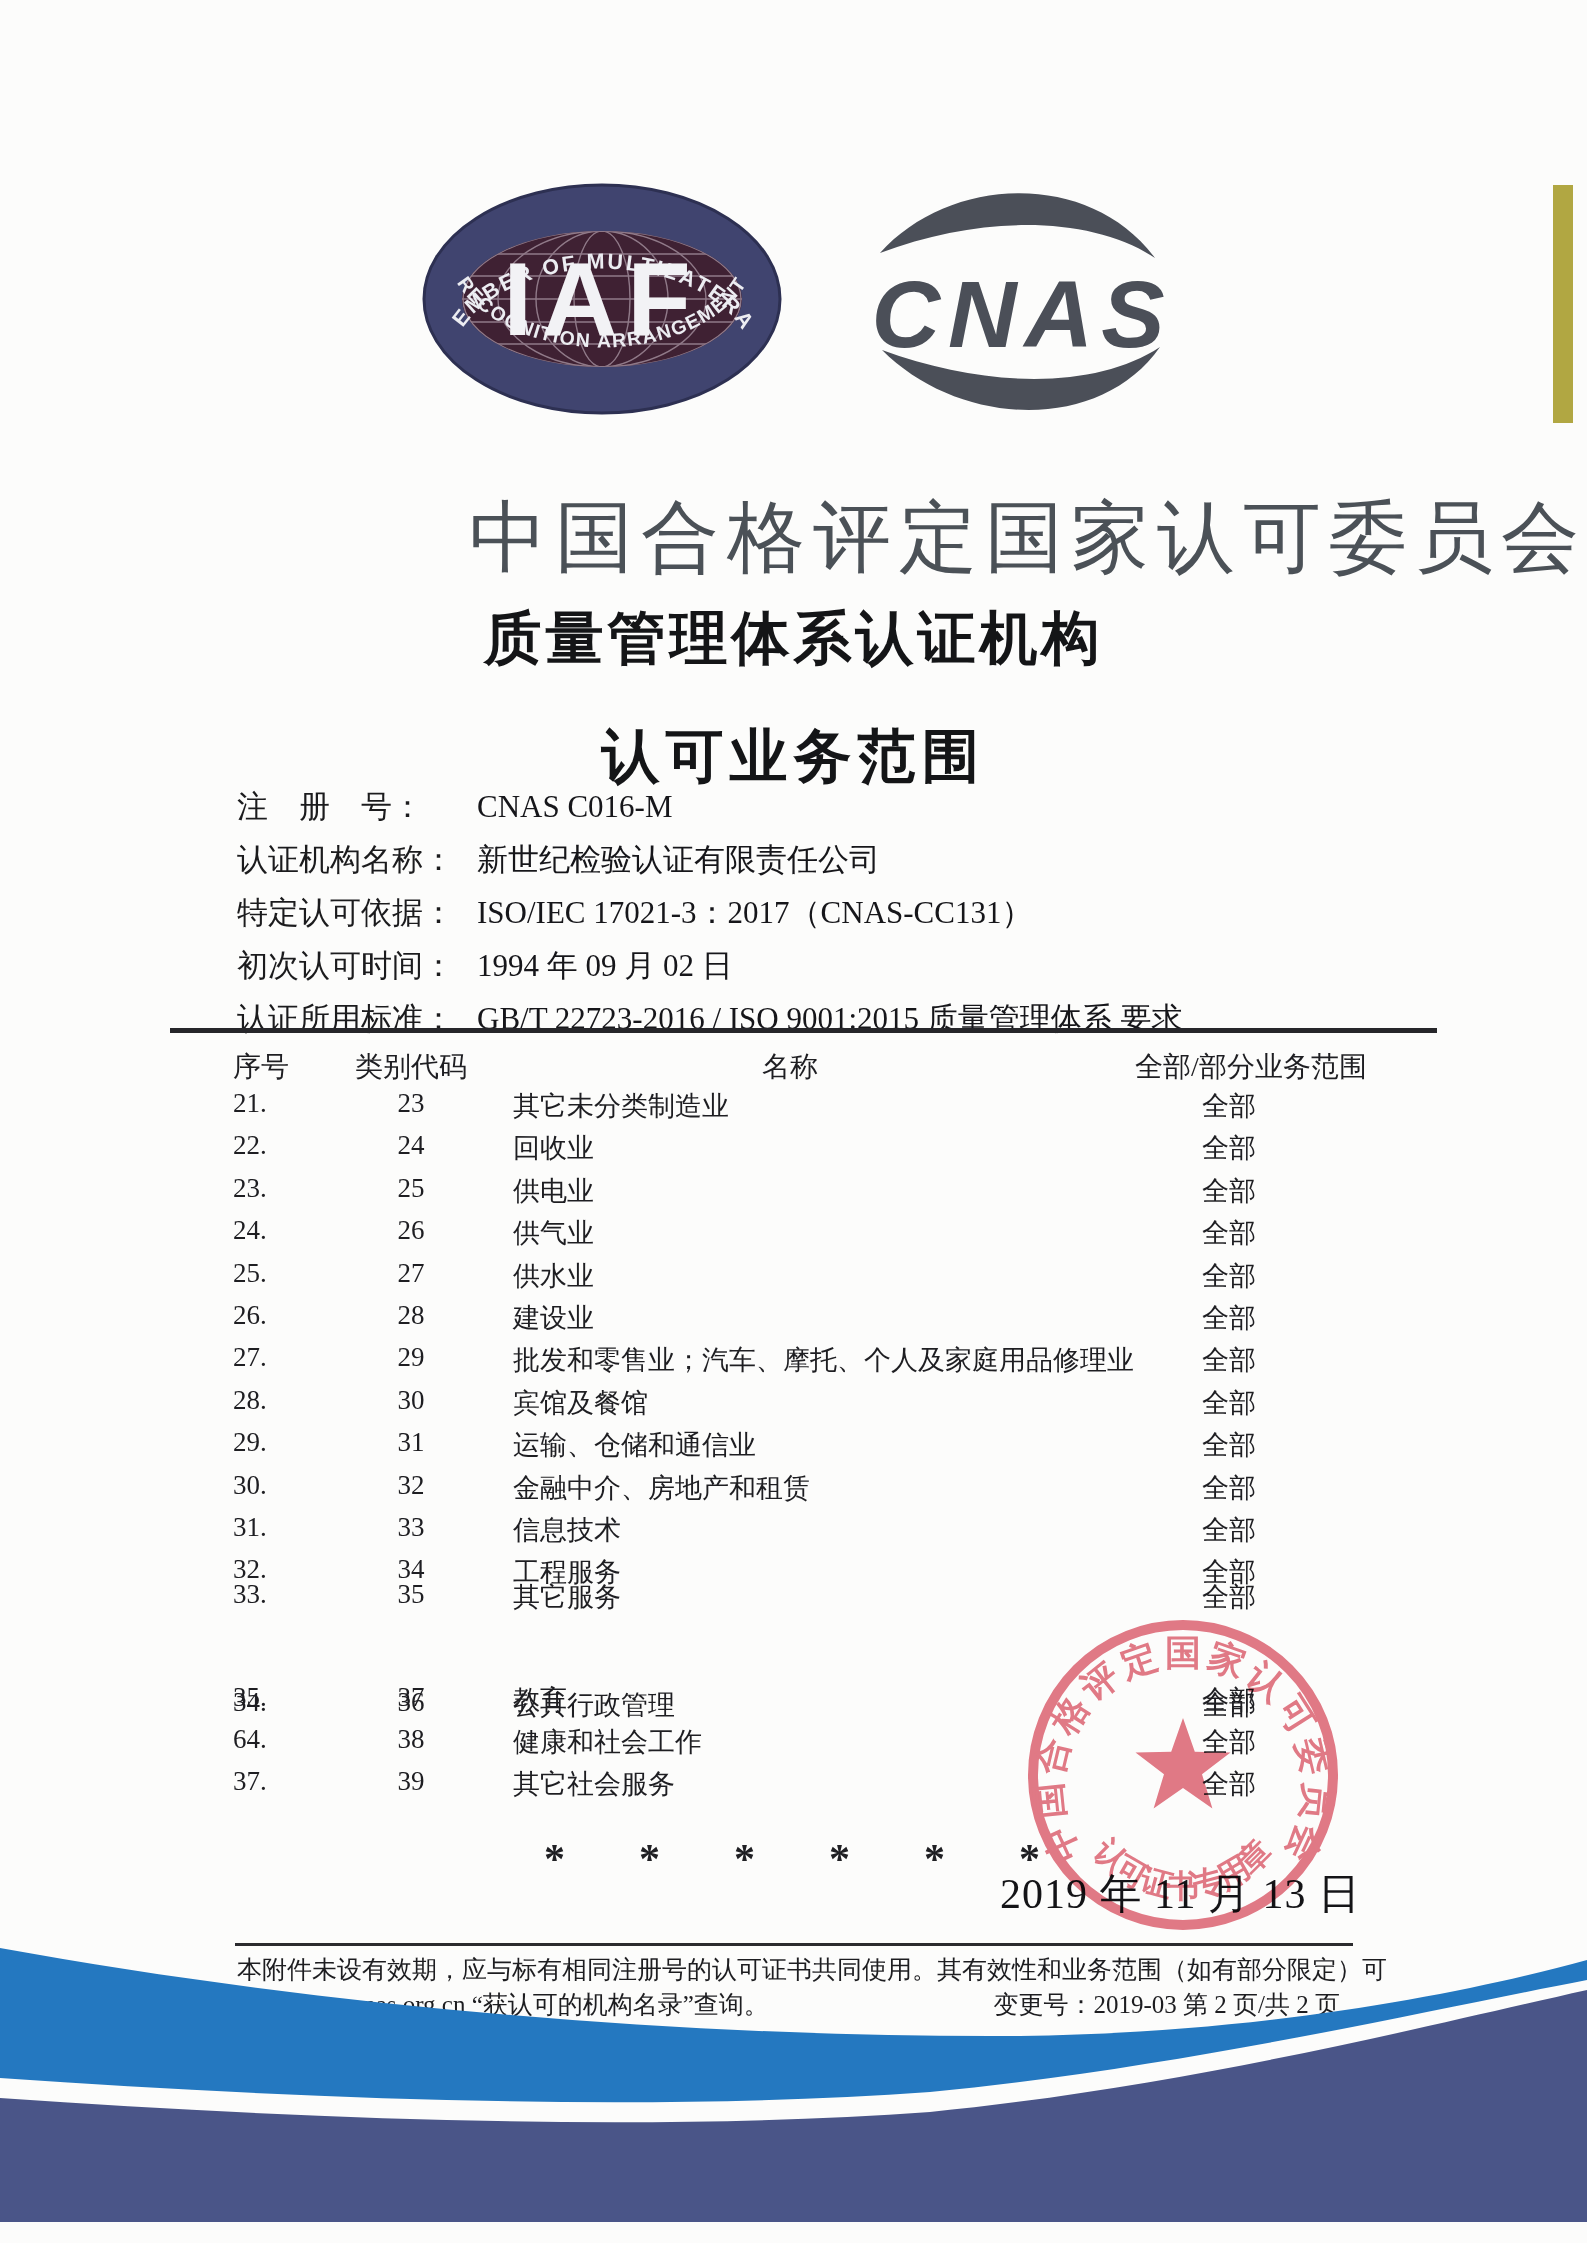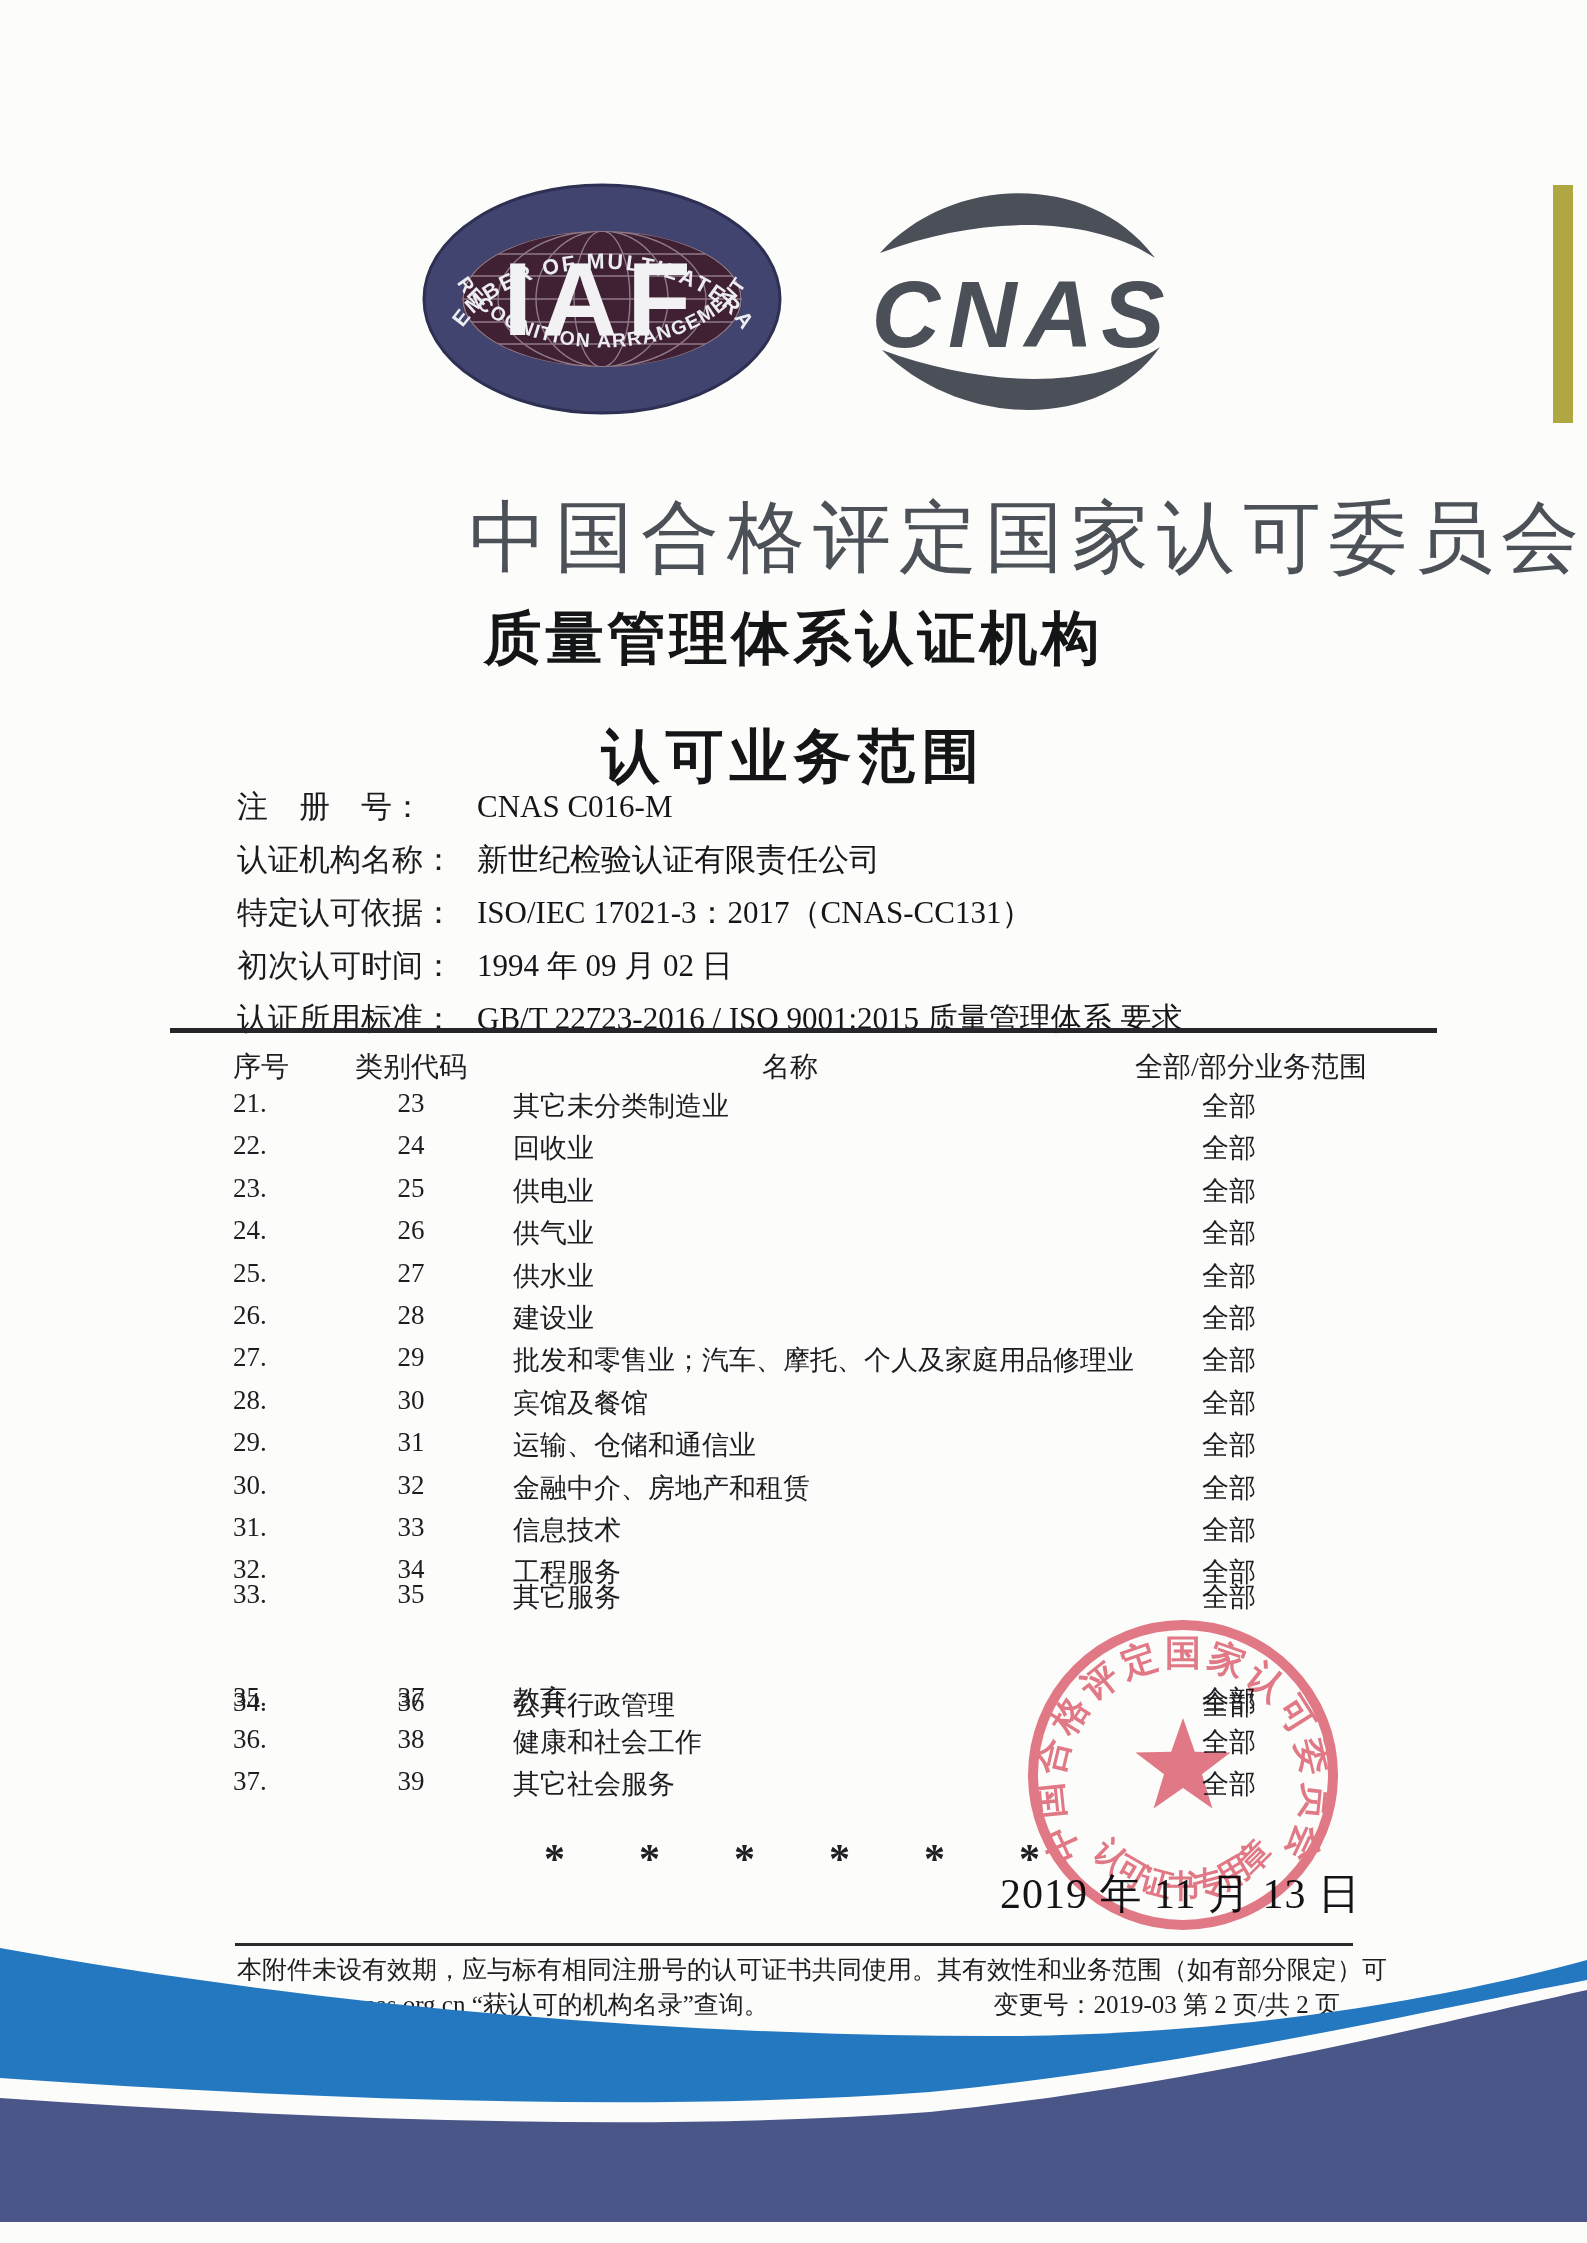--- a/index.html
+++ b/index.html
@@ -221,21 +221,21 @@
         <span class="td col-name">公共行政管理</span>
         <span class="td col-scope">全部</span>
       </div>
       <div class="trow" style="top: 1681.6px;">
         <span class="td col-no">35.</span>
         <span class="td col-code">37</span>
         <span class="td col-name">教育</span>
         <span class="td col-scope">全部</span>
       </div>
       <div class="trow" style="top: 1724px;">
-        <span class="td col-no">36.</span>
+        <span class="td col-no">64.</span>
         <span class="td col-code">38</span>
         <span class="td col-name">健康和社会工作</span>
         <span class="td col-scope">全部</span>
       </div>
       <div class="trow" style="top: 1766.4px;">
         <span class="td col-no">37.</span>
         <span class="td col-code">39</span>
         <span class="td col-name">其它社会服务</span>
         <span class="td col-scope">全部</span>
       </div>

